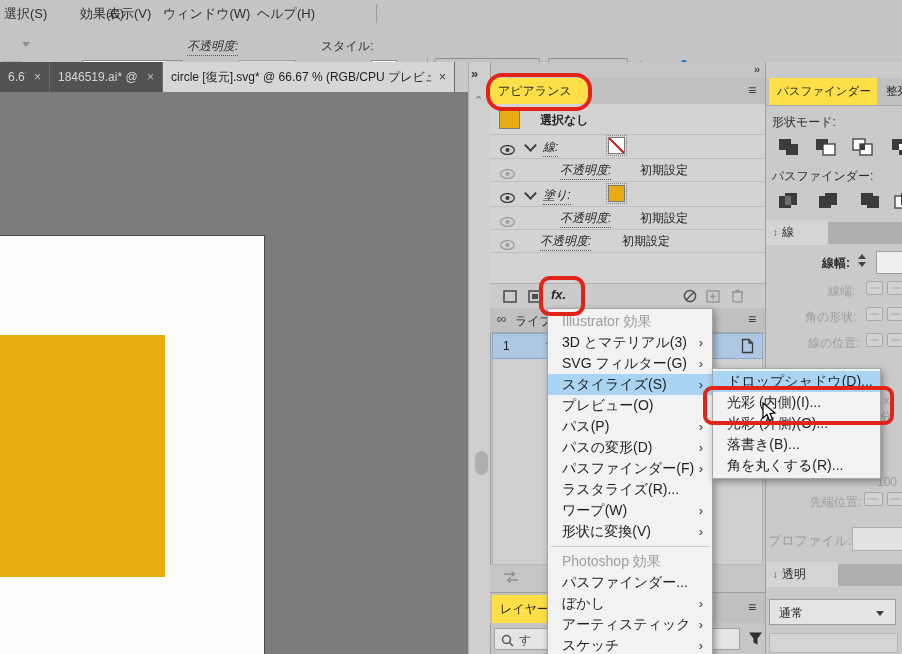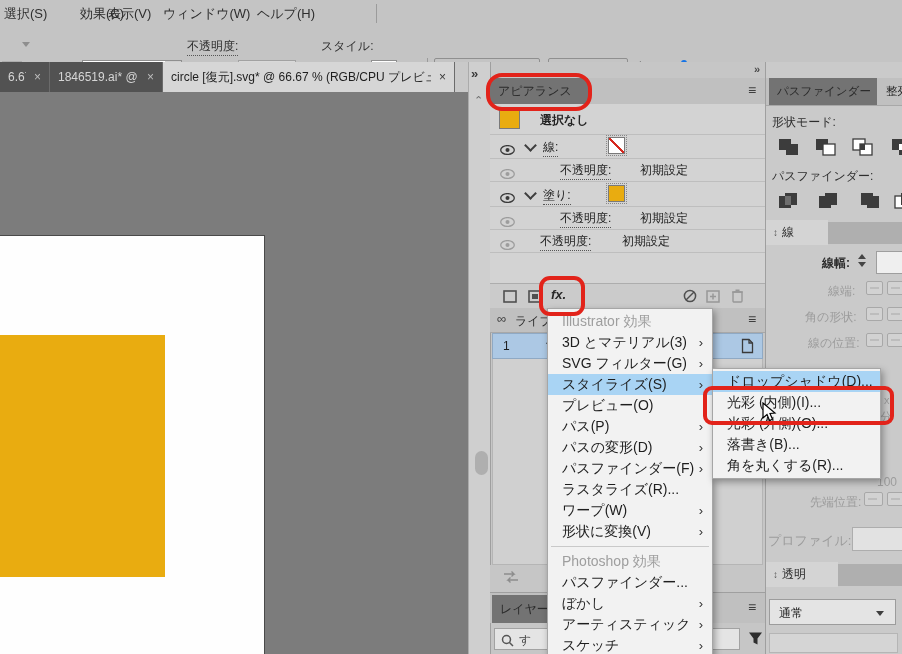--- a/index.html
+++ b/index.html
@@ -8,21 +8,21 @@
        background:#C4C4C4;-webkit-font-smoothing:antialiased;}
   .abs{position:absolute;}
   .txt{white-space:nowrap;}
 
   
   #menubar{left:0;top:0;width:902px;height:27px;background:#C4C4C4;}
   .menu-item{top:5px;font-size:13px;color:#2E2E2E;}
   #menubar-sep{left:376px;top:4px;width:1px;height:19px;background:#9B9B9B;}
   #controlbar{left:0;top:27px;width:902px;height:35px;background:#C4C4C4;border-bottom:1px solid #9B9B9B;}
   .cb-label{font-size:12px;color:#2E2E2E;}
-  .dotted-u{border-bottom:1px dotted #555;}
+  .dotted-u{border-bottom:1px dotted #555;font-style:italic;}
   .cb-field{background:#D9D9D9;border:1px solid #A2A2A2;font-size:12px;color:#222;}
   .cb-btn{border:1px solid #8F8F8F;background:transparent;font-size:12px;color:#2E2E2E;
           text-align:center;border-radius:2px;}
   .chev{width:0;height:0;border-left:4px solid transparent;border-right:4px solid transparent;
         border-top:5px solid #3E3E3E;}
   #stroke-combo{left:82px;top:33px;width:82px;height:21px;background:#FFF;border:1px solid #8F8F8F;}
   #stroke-line{left:8px;top:9px;width:40px;height:3px;background:#000;}
   #cb-disabled{left:2px;top:34px;width:18px;height:20px;background:#CFCFCF;border:1px solid #ADADAD;}
 
   
@@ -42,21 +42,21 @@
   
   #gutter{left:468px;top:62px;width:22px;height:592px;background:#CFCFCF;border-left:1px solid #ABABAB;}
   #gutter-collapse{left:471px;top:66px;font-size:13px;font-weight:bold;color:#3A3A3A;letter-spacing:-1px;}
   #gutter-scrollup{left:474px;top:94px;font-size:11px;color:#6F6F6F;}
   #gutter-grip{left:475px;top:451px;width:13px;height:24px;background:#AFAFAF;border-radius:7px;}
 
   
   #mid-dock{left:490px;top:62px;width:275px;height:592px;background:#C6C6C6;border-left:1px solid #9F9F9F;}
   #mid-collapse{left:754px;top:63px;font-size:11px;font-weight:bold;color:#4A4A4A;}
   .panel-header-band{background:#C0C0C0;border-bottom:1px solid #A8A8A8;}
-  .panel-tab{background:#737373;font-size:12px;color:#2A2A2A;display:flex;align-items:center;padding:0 8px;box-sizing:border-box;}
+  .panel-tab{background:#fde047;font-size:12px;color:#2A2A2A;display:flex;align-items:center;padding:0 8px;box-sizing:border-box;}
   .ham{font-size:14px;color:#3E3E3E;}
   #app-rows{left:490px;top:104px;width:275px;height:179px;background:#D3D3D3;}
   .app-row{left:0;width:275px;border-bottom:1px solid #BEBEBE;}
   .app-label{font-size:12px;color:#222;}
   .row-chev{width:7px;height:7px;border-right:2px solid #3E3E3E;border-bottom:2px solid #3E3E3E;transform:rotate(45deg);}
   .swatch{box-sizing:border-box;border:1px solid #7A7A7A;background:#FFF;}
   .swatch.orange{background:#E9AC10;}
   .swatch.none{background:linear-gradient(to top right,#FFF 44%,#D5281E 46%,#D5281E 54%,#FFF 56%);}
   #app-footer{left:490px;top:283px;width:275px;height:25px;background:#CBCBCB;border-top:1px solid #ADADAD;}
   .fx-text{font-size:13px;font-style:italic;font-weight:bold;color:#2A2A2A;}

